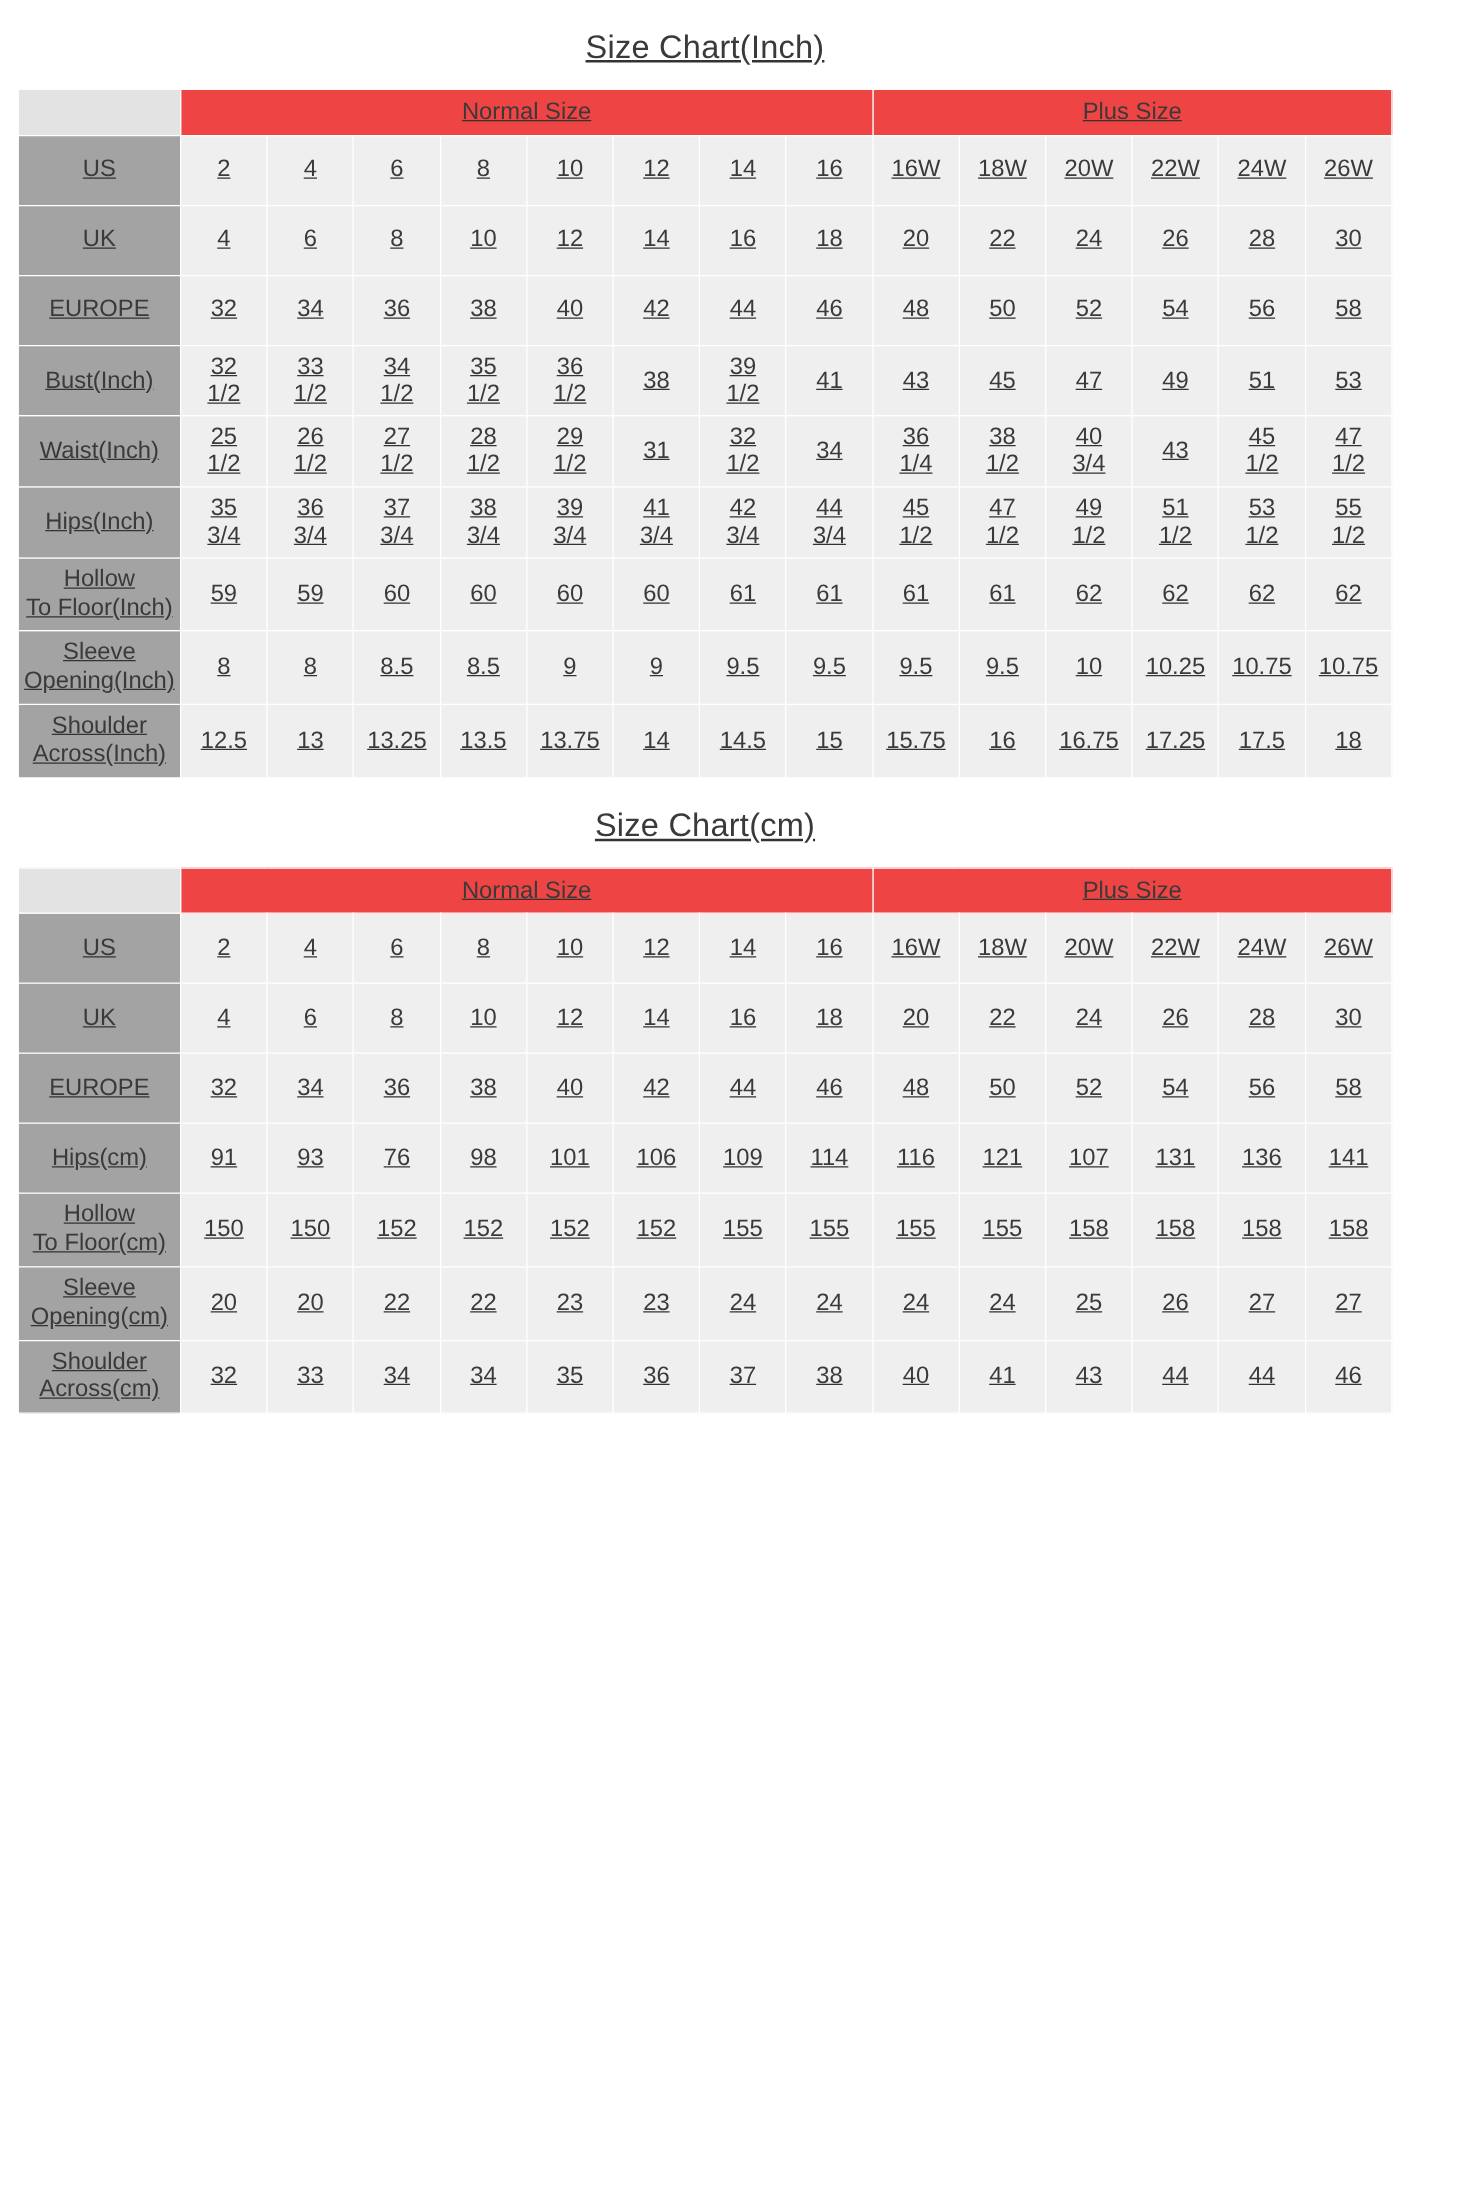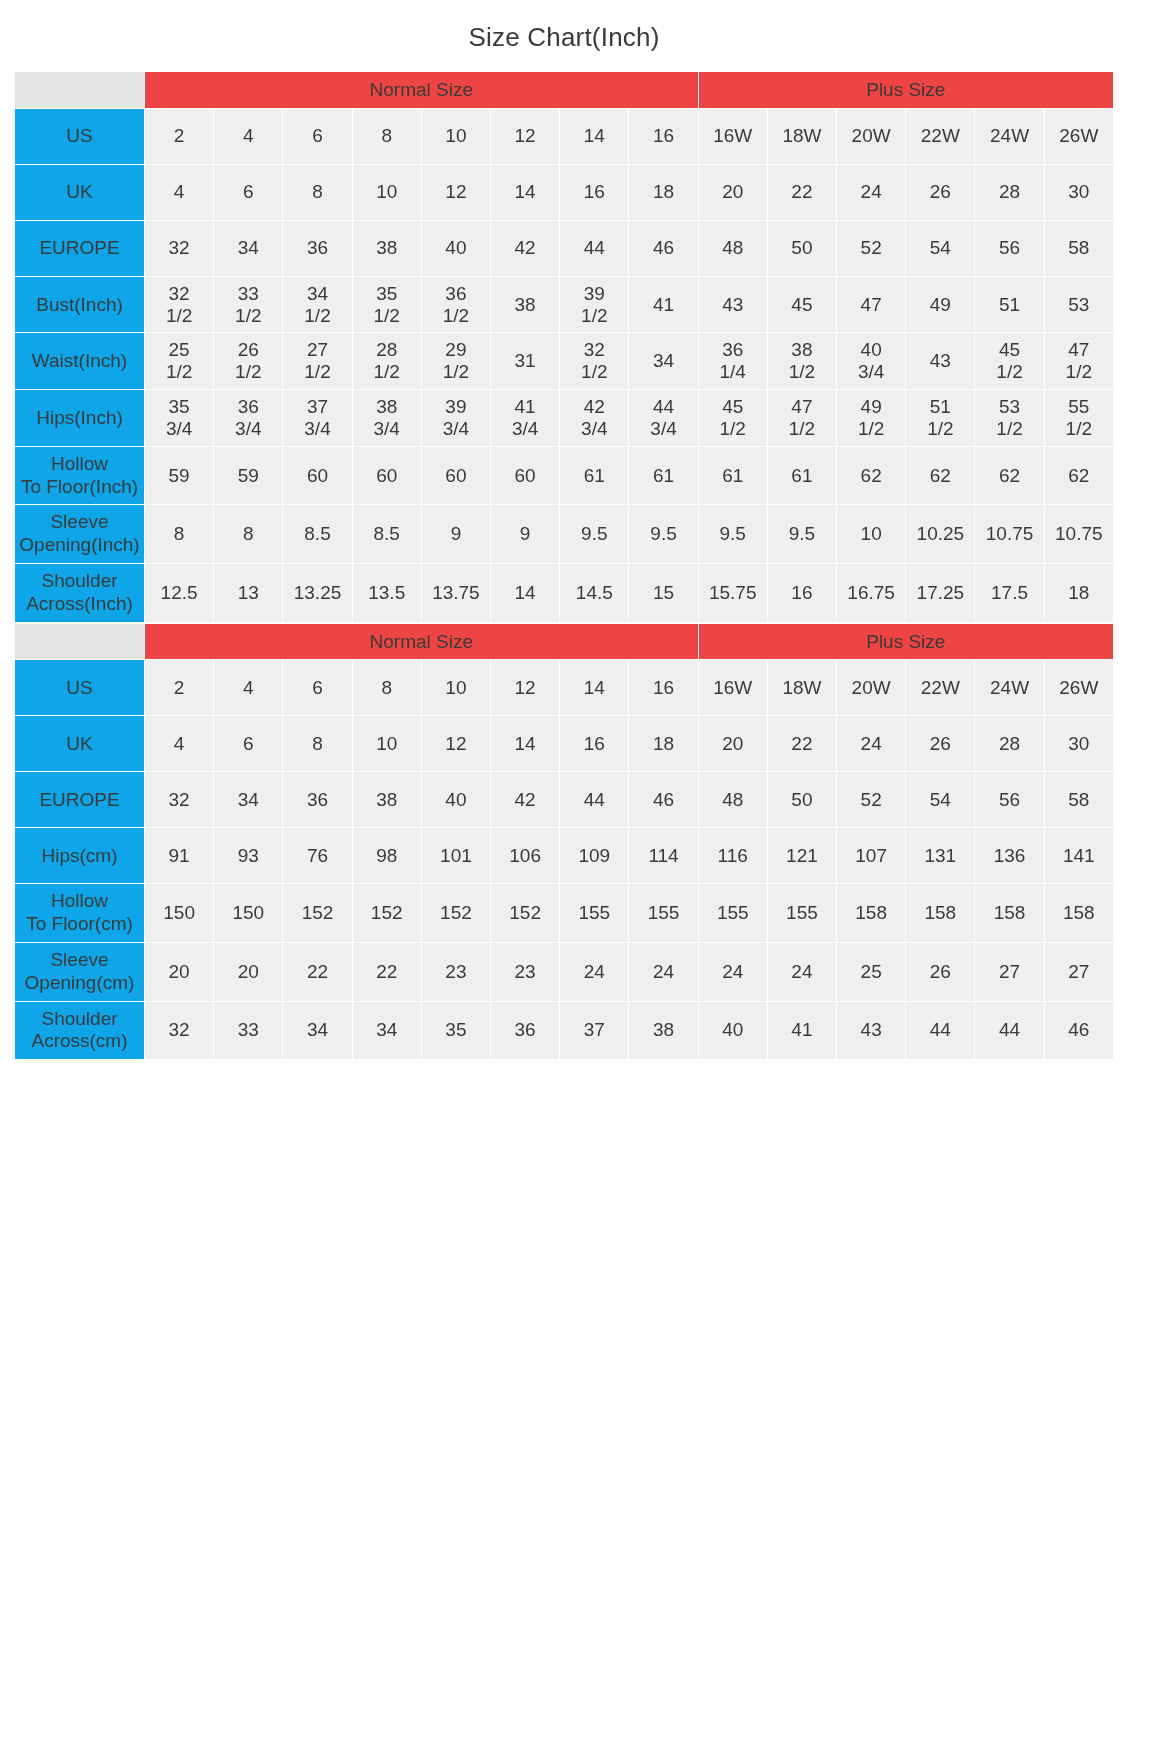--- a/index.html
+++ b/index.html
@@ -9,20 +9,21 @@
     background: #ffffff;
     width: 1168px;
   }
   body {
     font-family: "Liberation Sans", sans-serif;
     color: #333333;
   }
   .page {
     width: 1128px;
     padding: 0 14px 20px 14px;
+    text-decoration: underline;
   }
   .chart-title {
     text-align: center;
     font-size: 26px;
     color: #3a3a3a;
     padding: 22px 0 18px 0;
     font-weight: 400;
     letter-spacing: 0.2px;
   }
   table.size-table {
@@ -35,21 +36,21 @@
     text-align: center;
     vertical-align: middle;
     font-weight: 400;
     font-size: 19px;
     color: #3a3a3a;
     padding: 6px 2px;
     line-height: 1.25;
   }
   
   td.rowhead, th.rowhead {
-    background: #0ea5e9;
+    background: #a3a3a3;
     width: 130px;
     font-size: 19px;
     padding: 10px 4px;
   }
   td.group {
     background: #ef4444;
     font-size: 20px;
     padding: 20px 4px;
   }
   td.corner {
@@ -330,20 +331,21 @@
             <td class="cell">15</td>
             <td class="cell">15.75</td>
             <td class="cell">16</td>
             <td class="cell">16.75</td>
             <td class="cell">17.25</td>
             <td class="cell">17.5</td>
             <td class="cell">18</td>
           </tr>
         </tbody>
       </table>
+      <div class="chart-title">Size Chart(cm)</div>
       <table class="size-table">
         <tbody>
           <tr>
             <td class="corner rowhead"></td>
             <td class="group" colspan="8">Normal Size</td>
             <td class="group" colspan="6">Plus Size</td>
           </tr>
           <tr>
             <td class="rowhead">US</td>
             <td class="cell">2</td>

